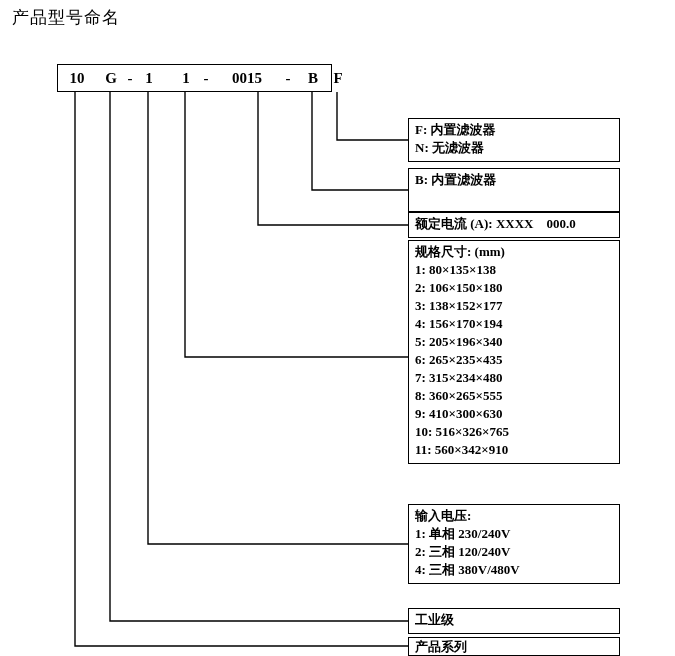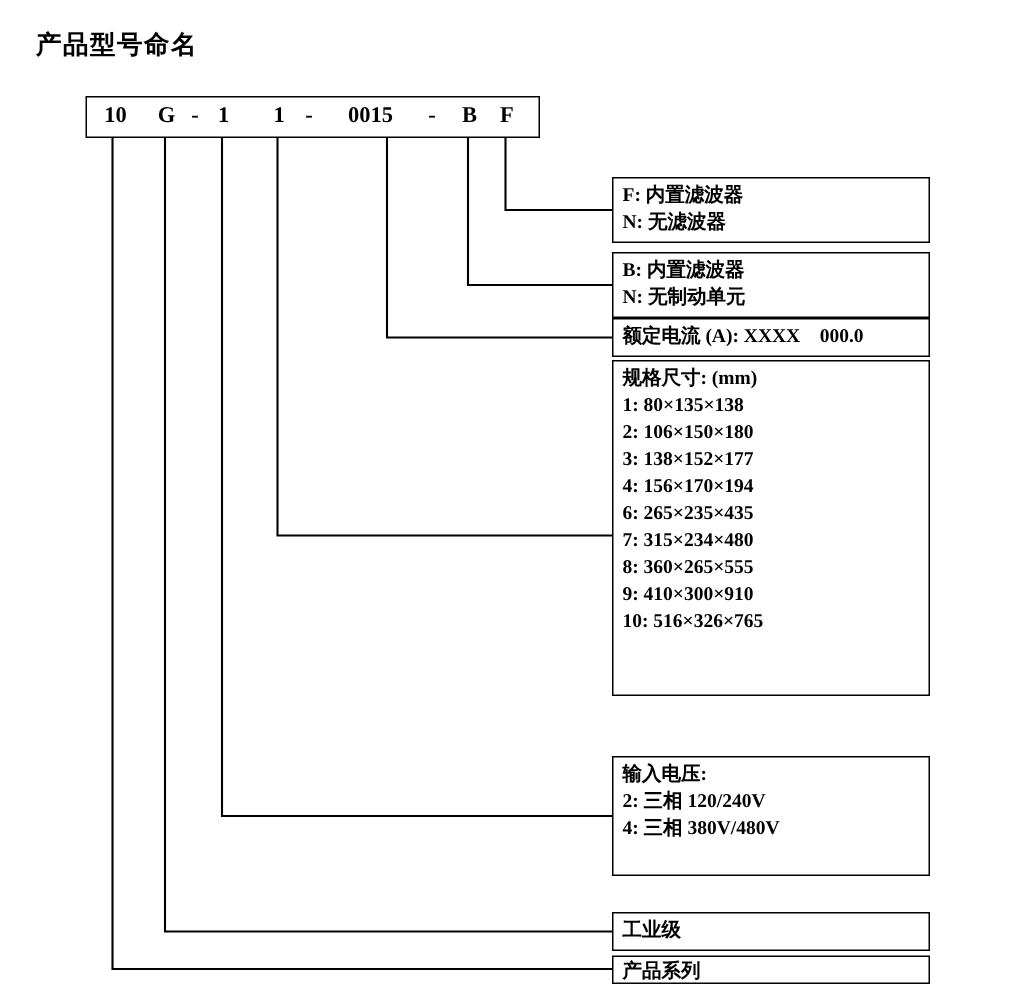--- a/index.html
+++ b/index.html
@@ -9,42 +9,42 @@
     height: 656px;
     background: #ffffff;
     font-family: "Liberation Serif", "DejaVu Serif", serif;
     color: #000;
     overflow: hidden;
   }
   .title {
     position: absolute;
     left: 8px;
     top: 2px;
-    margin: 16px;
+    margin: 4px;
     font-size: 17px;
-    font-weight: bold;
+    font-weight: normal;
     letter-spacing: 1px;
   }
   .connectors {
     position: absolute;
     left: 0;
     top: 0;
     width: 675px;
     height: 656px;
   }
   .connectors polyline {
     fill: none;
     stroke: #000;
     stroke-width: 1.4;
   }
   .model-box {
     position: absolute;
     left: 57px;
     top: 64px;
-    width: 303px;
+    width: 275px;
     height: 28px;
     border: 1.5px solid #000;
     box-sizing: border-box;
     background: #fff;
   }
   .seg {
     position: absolute;
     top: 50%;
     transform: translate(-50%, -50%);
     font-size: 15px;
@@ -97,42 +97,44 @@
     <span class="seg" style="left:280px">F</span>
   </div>
 
   <div class="callout" style="top:118px; min-height:44px">
       <div class="line">F: 内置滤波器</div>
       <div class="line">N: 无滤波器</div>
     </div>
 
   <div class="callout" style="top:168px; min-height:44px">
       <div class="line">B: 内置滤波器</div>
-      <div class="line">N: 无制动单元</div>
     </div>
 
   <div class="callout" style="top:212px; min-height:26px">
       <div class="line">额定电流 (A): XXXX    000.0</div>
     </div>
 
   <div class="callout" style="top:240px; min-height:224px">
       <div class="line">规格尺寸: (mm)</div>
       <div class="line">1: 80×135×138</div>
       <div class="line">2: 106×150×180</div>
       <div class="line">3: 138×152×177</div>
       <div class="line">4: 156×170×194</div>
+      <div class="line">5: 205×196×340</div>
       <div class="line">6: 265×235×435</div>
       <div class="line">7: 315×234×480</div>
       <div class="line">8: 360×265×555</div>
-      <div class="line">9: 410×300×910</div>
+      <div class="line">9: 410×300×630</div>
       <div class="line">10: 516×326×765</div>
+      <div class="line">11: 560×342×910</div>
     </div>
 
   <div class="callout" style="top:504px; min-height:80px">
       <div class="line">输入电压:</div>
+      <div class="line">1: 单相 230/240V</div>
       <div class="line">2: 三相 120/240V</div>
       <div class="line">4: 三相 380V/480V</div>
     </div>
 
   <div class="callout" style="top:608px; min-height:26px">
       <div class="line">工业级</div>
     </div>
 
   <div class="callout" style="top:637px; height:19px; padding-top:0; padding-bottom:16px">
       <div class="line">产品系列</div>

